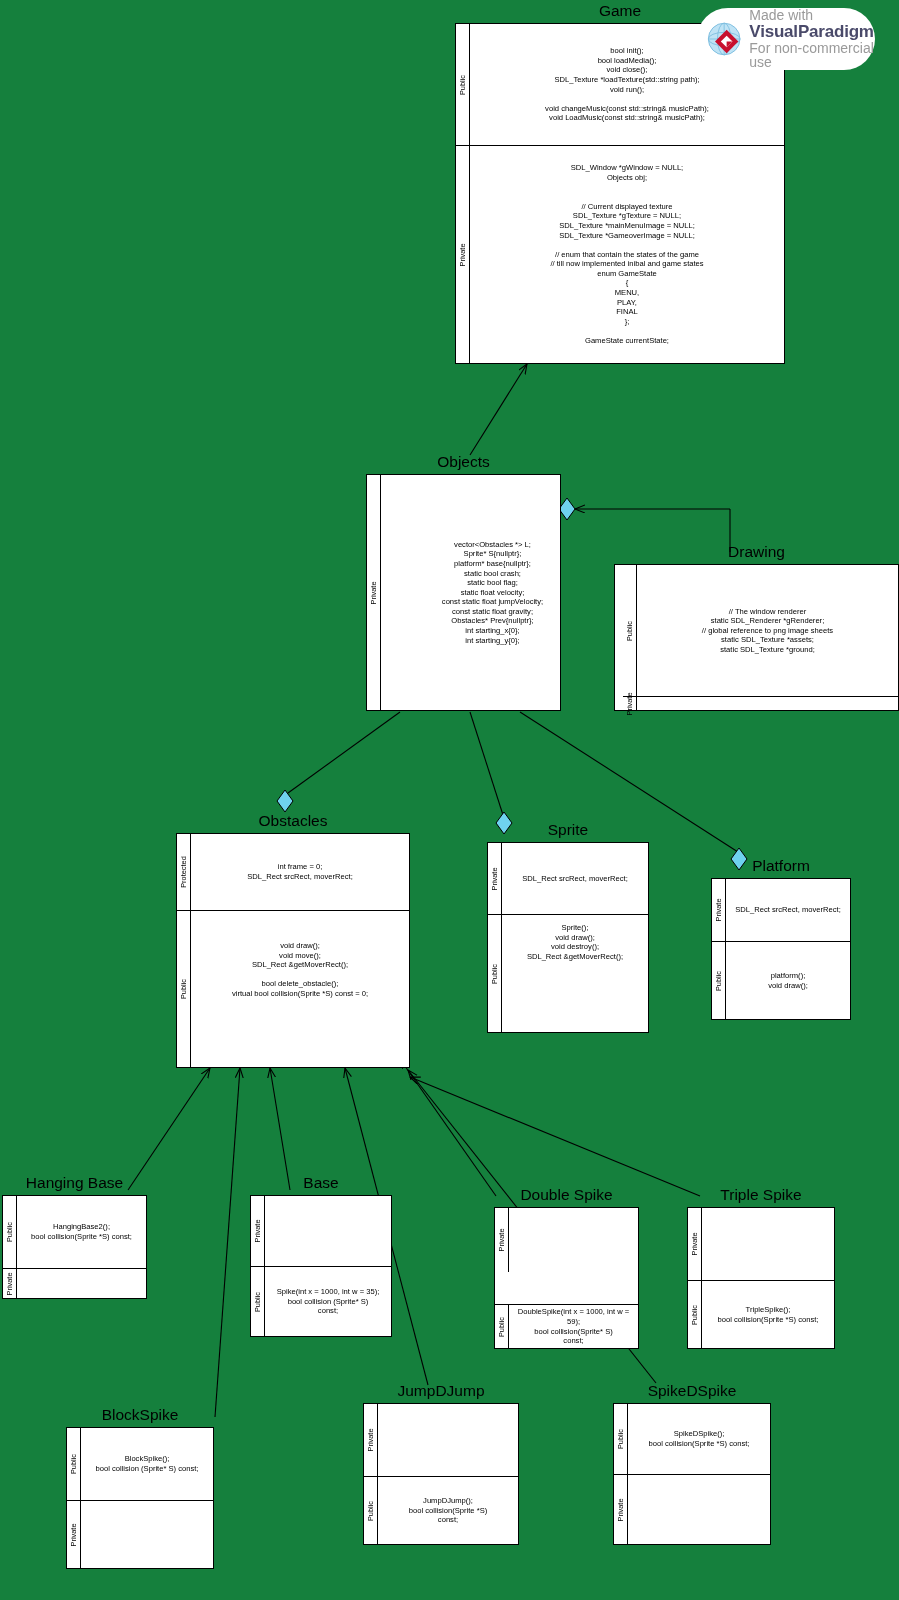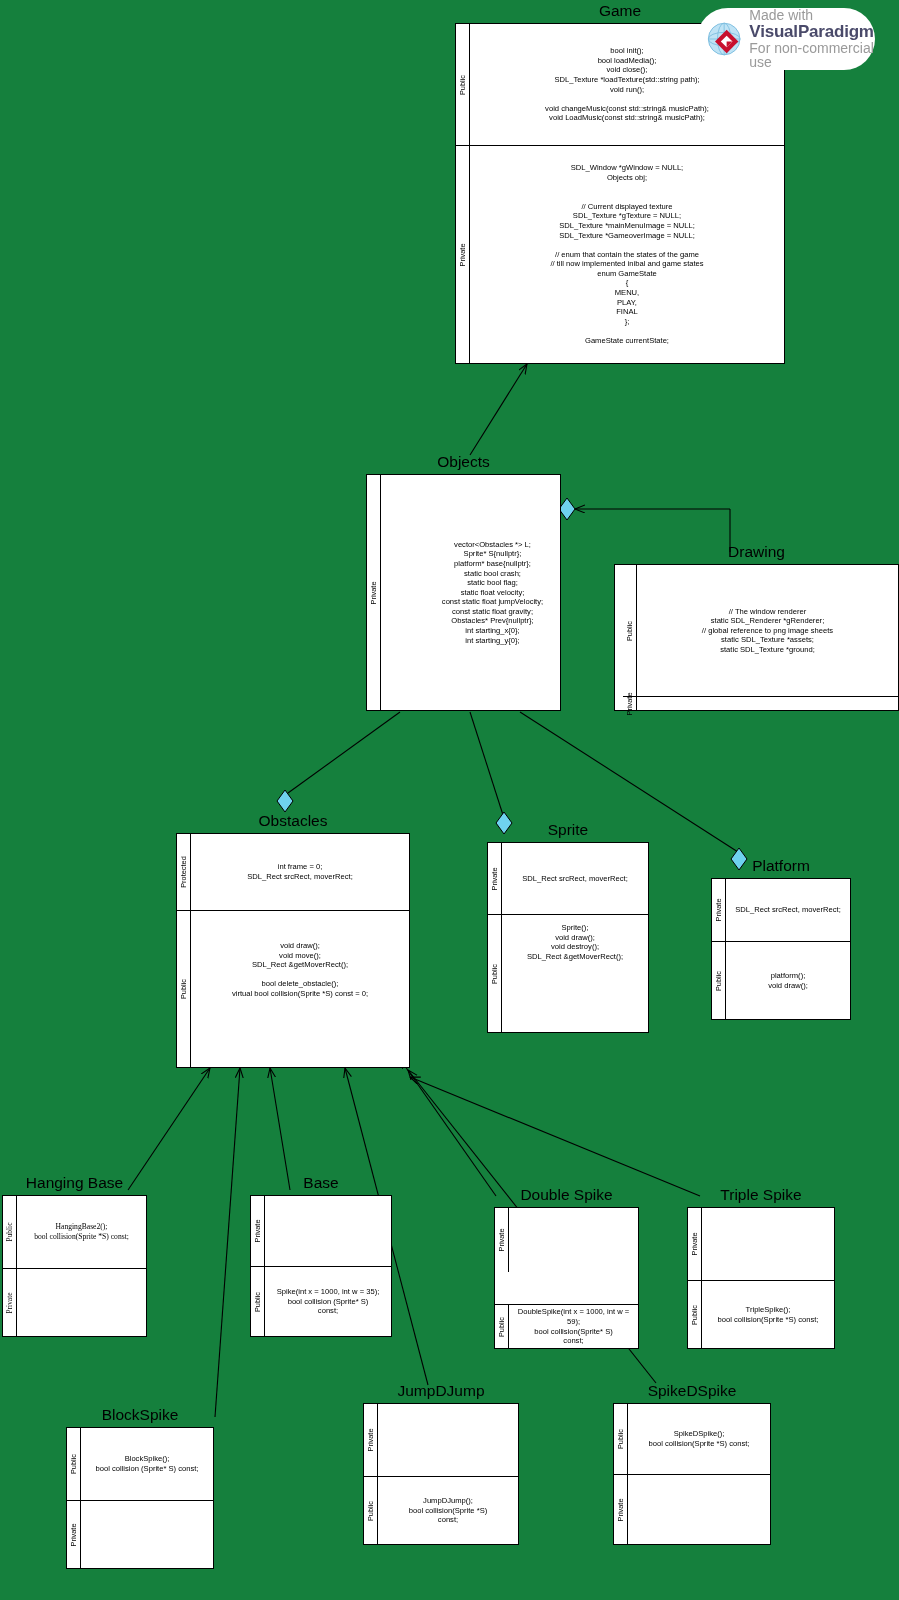--- a/index.html
+++ b/index.html
@@ -309,21 +309,21 @@
           <span class="vis-label">Public</span>
         </div>
         <div class="members mid">platform();
 void draw();</div>
       </div>
     </div>
   </div>
 
   <div class="uml-class" style="left:2px; top:1174px; width:145px; height:163px;">
     <div class="class-title" style="top:0px;">Hanging Base</div>
-    <div class="class-body" style="top:21px; height:142px;font-family:Liberation Serif, serif;">
+    <div class="class-body" style="top:21px; height:104px;">
       <div class="compartment" style="height:72px;">
         <div class="vis-gutter">
           <span class="vis-label">Public</span>
         </div>
         <div class="members mid">HangingBase2();
 bool collision(Sprite *S) const;</div>
       </div>
       <div class="compartment" style="flex:1 1 auto;">
         <div class="vis-gutter">
           <span class="vis-label">Private</span>

